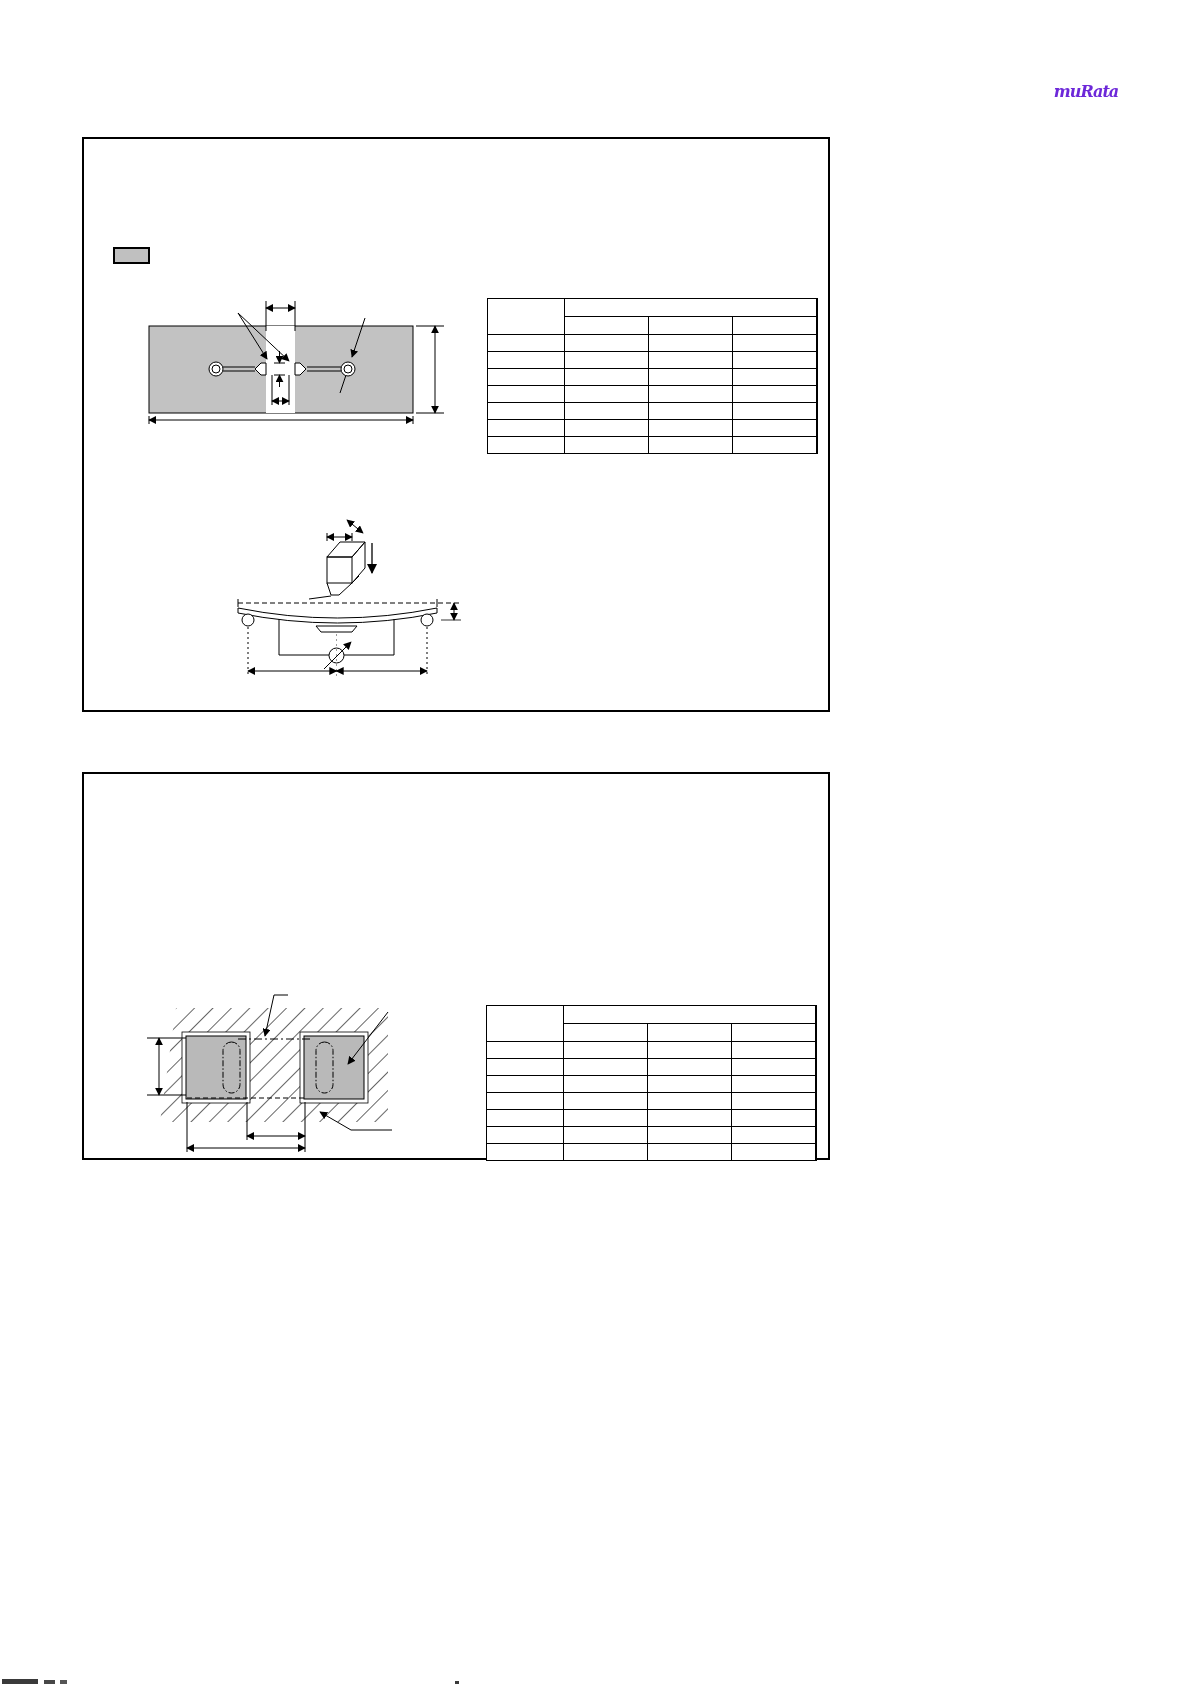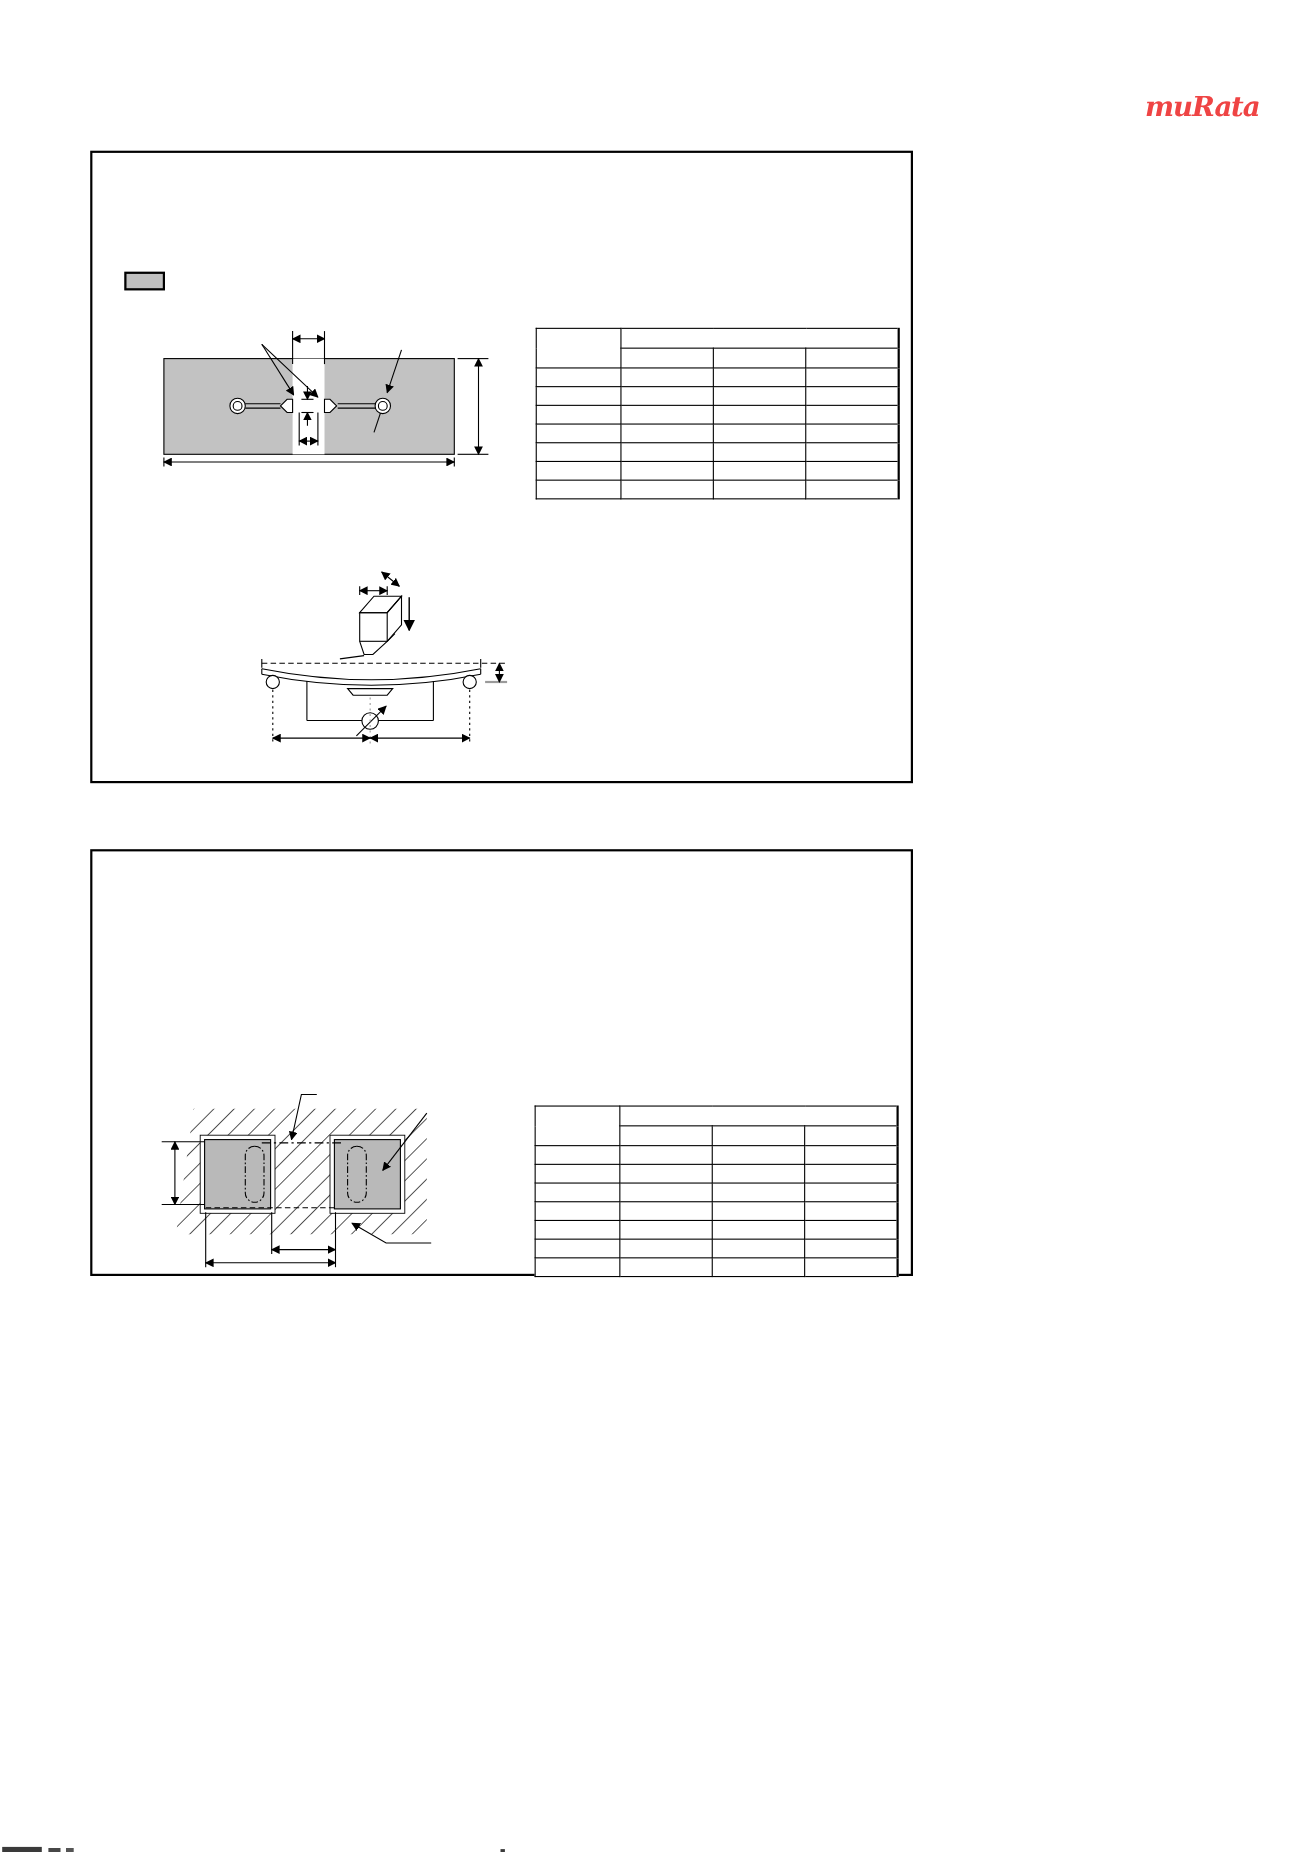--- a/index.html
+++ b/index.html
@@ -1,20 +1,20 @@
 <!DOCTYPE html>
 <html><head>
 <meta charset="utf-8">
 <style>
   html,body{margin:0;padding:0;background:#fff;}
   #page{position:relative;width:1191px;height:1684px;background:#ffffff;overflow:hidden;
         font-family:"DejaVu Sans", sans-serif;}
   .logo{position:absolute;left:1041px;top:82px;width:90px;height:30px;
         font-family:"DejaVu Serif", serif;font-style:italic;font-weight:bold;
-        font-size:25px;letter-spacing:-1px;color:#ef4444;}
+        font-size:16px;letter-spacing:-1px;color:#6d28d9;text-align:center;}
   .panel{position:absolute;border:2px solid #000;background:#fff;}
   #panel1{left:82px;top:137px;width:744px;height:571px;}
   #panel2{left:82px;top:772px;width:744px;height:384px;}
   .swatch{position:absolute;left:113px;top:247px;width:33px;height:13px;
           background:#c0c0c0;border:2px solid #000;}
   svg{position:absolute;overflow:visible;}
   #svg-land{left:128px;top:295px;}
   #svg-bend{left:205px;top:495px;}
   #svg-chips{left:130px;top:980px;}
   table.spec{position:absolute;border-collapse:collapse;table-layout:fixed;background:#fff;}

